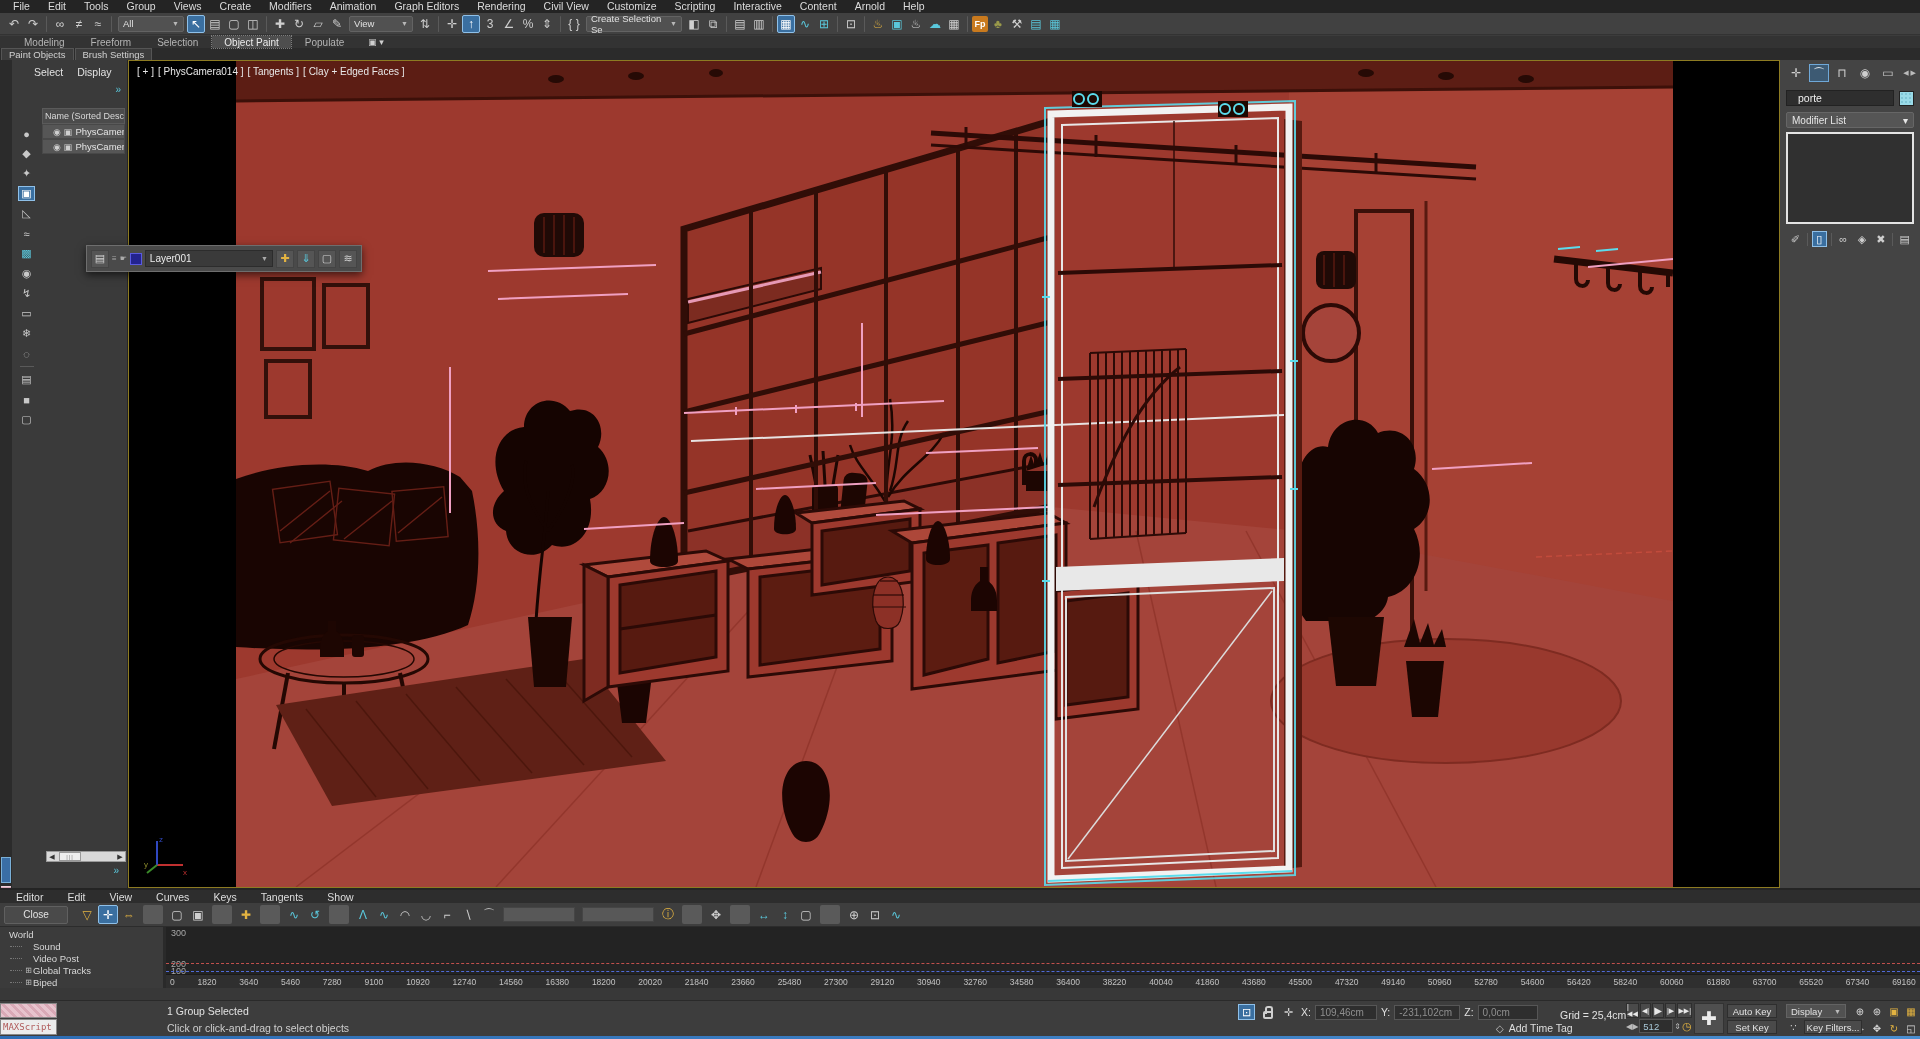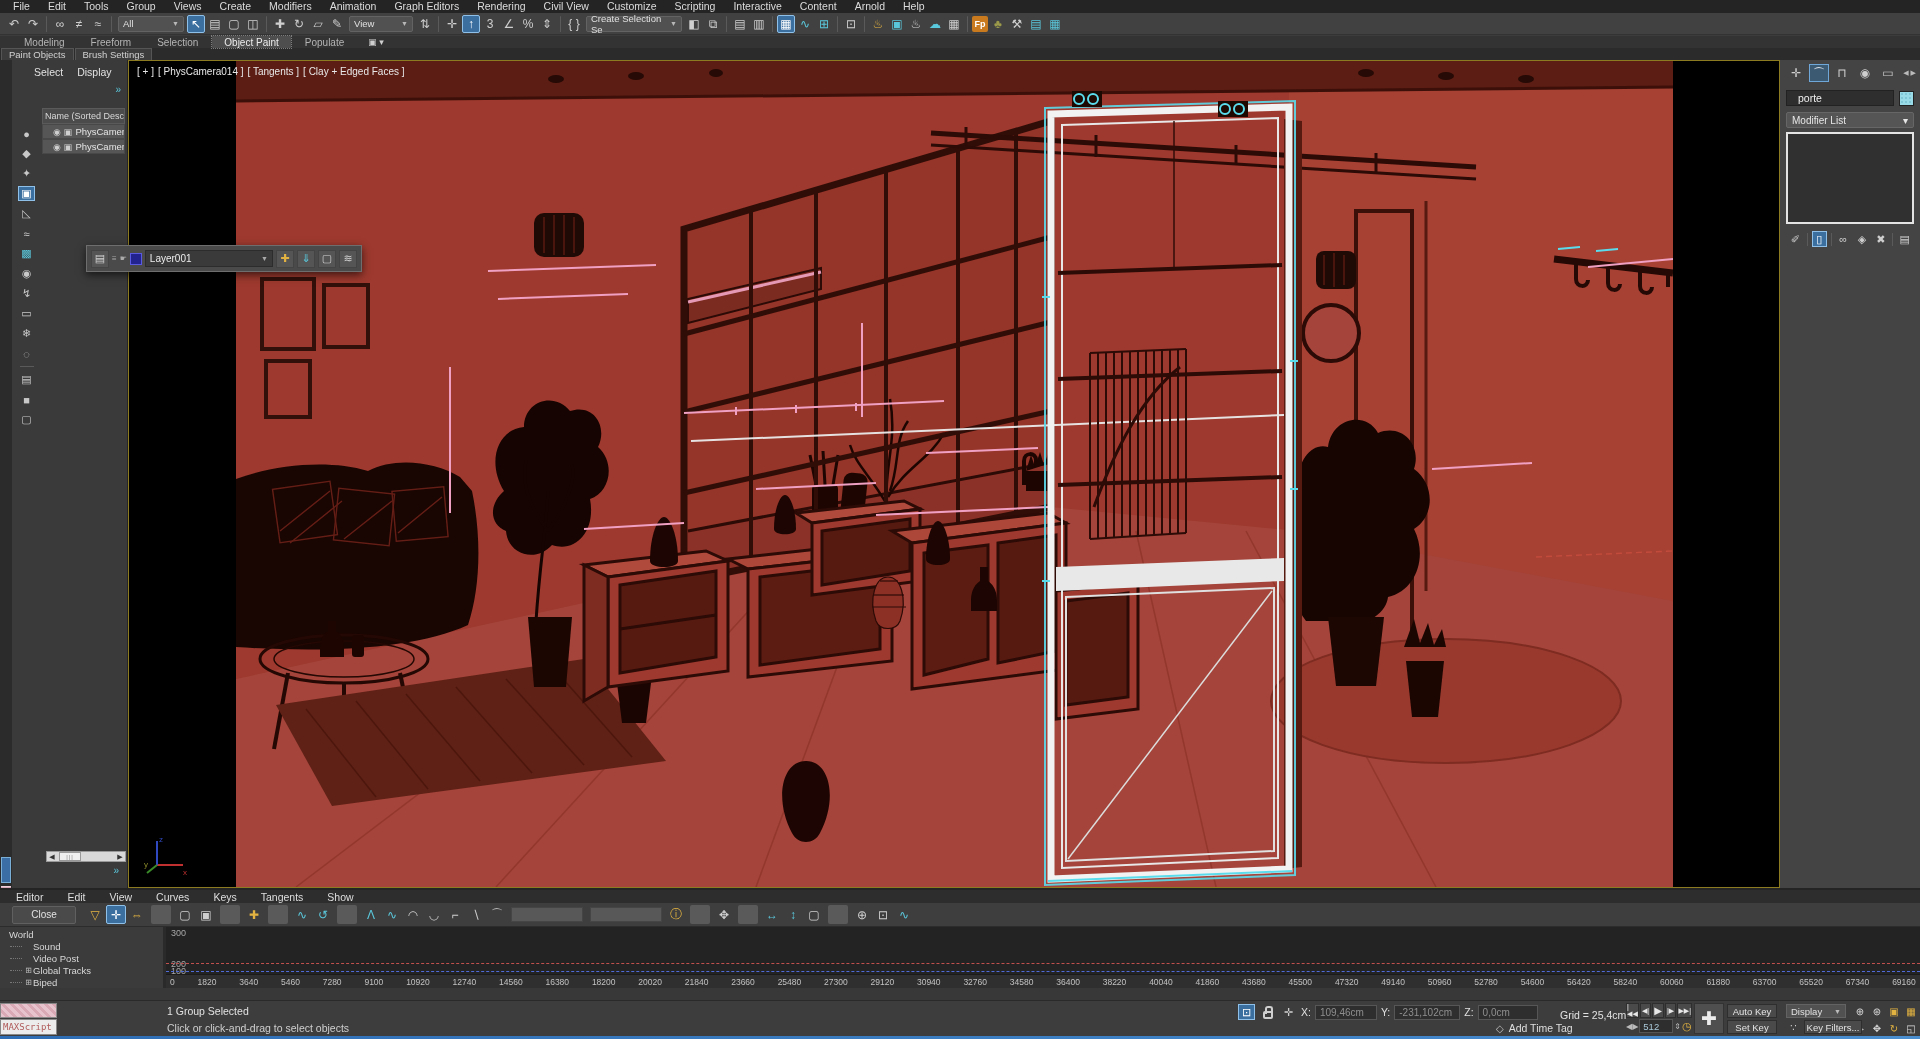--- a/index.html
+++ b/index.html
@@ -84,21 +84,21 @@
 #modstack{margin:4px 6px;height:92px;background:#303030;border:2px solid #e4e4e4}
 #cp-stack-icons{display:flex;align-items:center;gap:4px;padding:3px 8px}
 .cpsi{width:17px;height:16px;display:flex;align-items:center;justify-content:center;font-size:11px;color:#cfcfcf}
 .cpsi.on{background:#3a6fa0;border:1px solid #8fc0e8;color:#fff}
 .cpsi.vsep{width:1px;height:13px;background:#5a5a5a;padding:0}
 
 
 #ce{position:absolute;left:0;top:888px;width:1920px;height:112px;background:#383838;border-top:2px solid #242424}
 #ce-menus{display:flex;height:13px;background:#2d2d2d;align-items:center;padding-left:4px}
 .ce-menu{padding:0 12px;font-size:10.5px;color:#dedede;white-space:nowrap}
-#ce-toolbar{display:flex;align-items:center;height:24px;background:#3e3e3e;border-bottom:1px solid #2c2c2c;padding-left:12px;gap:1px}
+#ce-toolbar{display:flex;align-items:center;height:24px;background:#3e3e3e;border-bottom:1px solid #2c2c2c;padding-left:4px;gap:1px}
 #ce-close{width:64px;height:18px;background:#4a4a4a;border:1px solid #606060;border-radius:2px;display:flex;align-items:center;justify-content:center;font-size:10px;color:#e2e2e2;margin-right:8px}
 .cei{width:20px;height:19px;display:flex;align-items:center;justify-content:center;font-size:12px;color:#cfcfcf;border-radius:2px;flex:none}
 .cei.on{background:#3a6fa0;border:1px solid #8fc0e8;color:#fff}
 .cei.yl{color:#e3b341}.cei.teal{color:#5ac8dc}
 .ce-field{width:72px;height:15px;background:#585858;border:1px solid #454545;margin:0 3px}
 #ce-body{position:relative;height:61px;display:flex}
 #ce-tree{width:166px;background:#3b3b3b;border-right:3px solid #2a2a2a;padding-top:1px;overflow:hidden}
 .trow{display:flex;align-items:center;height:12px;font-size:9.5px;color:#d8d8d8;white-space:nowrap}
 .trow .exp{width:9px;font-size:8px;color:#bbb;text-align:center}
 .trow.ind{padding-left:10px}

